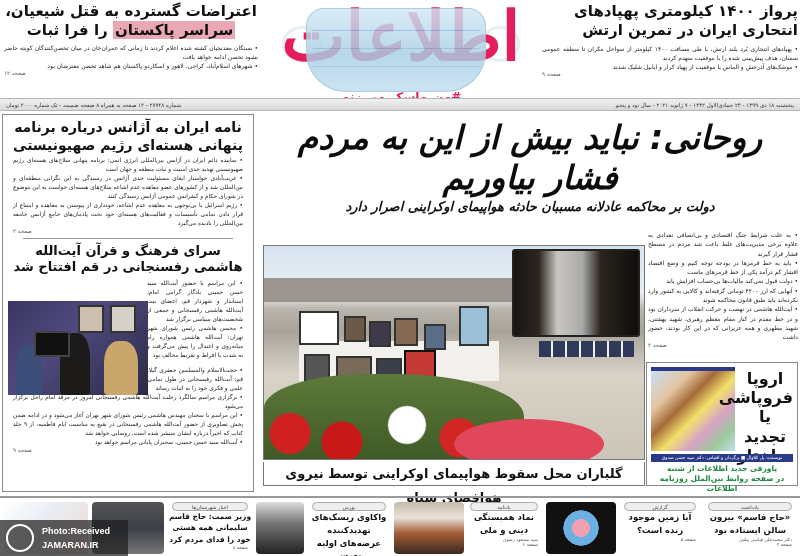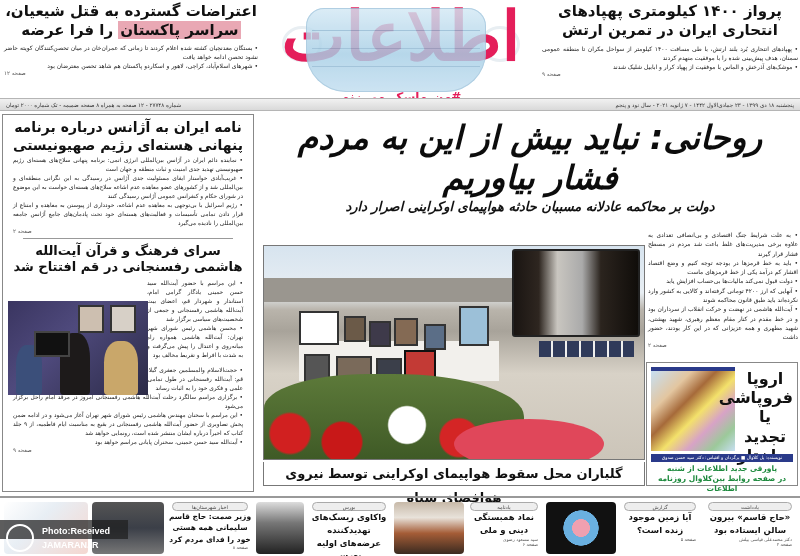--- a/index.html
+++ b/index.html
@@ -9,21 +9,21 @@
   .hl { font-weight: bold; color: #111; text-align: center; line-height: 1.25; }
   .body-text { font-size: 7px; line-height: 1.55; color: #222; text-align: justify; }
   .pageref { font-size: 5.5px; color: #555; }
 
   
   #masthead { left: 0; top: 0; width: 800px; height: 96px; }
   #left-teaser { left: 4px; top: 2px; width: 254px; height: 92px; }
   #left-teaser .hl { font-size: 16px; }
   #left-teaser .hl .pink { background: #e9a8b4; padding: 0 2px; }
   #right-teaser { left: 542px; top: 2px; width: 256px; height: 92px; }
-  #right-teaser .hl { font-size: 16px; }
+  #right-teaser .hl { font-size: 16px; text-align: right; }
   #logo-area { left: 262px; top: 0; width: 278px; height: 110px; }
   .logo-text { position: absolute; left: 0; right: 0; top: 2px; text-align: center; font-family: "DejaVu Serif", serif; font-weight: bold; font-size: 68px; color: #e41e5a; letter-spacing: -2px; line-height: 1; }
   .mask { position: absolute; left: 44px; top: 8px; width: 180px; height: 84px; background: linear-gradient(180deg, #d4e9f5 0%, #a7cfe6 55%, #c2def0 100%); border-radius: 18px 18px 40px 40px; opacity: 0.82; box-shadow: 0 0 0 1px #9fc4dc inset; }
   .mask .pleat { position: absolute; left: 6px; right: 6px; height: 1px; background: #8fb8d2; }
   .strap { position: absolute; top: 26px; width: 40px; height: 36px; border: 3px solid #e8eef2; border-radius: 50%; }
   .hashtag { position: absolute; left: 0; right: 0; top: 90px; text-align: center; color: #e41e5a; font-weight: bold; font-size: 12px; }
 
   
   #datebar { left: 0; top: 98px; width: 800px; height: 13px; background: linear-gradient(#f1f1f1, #d9d9d9); border-top: 1px solid #b5b5b5; border-bottom: 1px solid #b5b5b5; font-size: 5.5px; color: #333; }
   #datebar span { position: absolute; top: 3px; }
@@ -59,21 +59,21 @@
   #serial-author { position: absolute; left: 4px; right: 4px; top: 91px; height: 8px; background: #2a3a8a; color: #fff; font-size: 4.5px; line-height: 8px; text-align: center; }
   #serial-note { position: absolute; left: 2px; right: 2px; top: 101px; font-size: 7.5px; font-weight: bold; color: #1e8a3e; text-align: center; line-height: 1.35; }
 
   
   #bottom-strip { left: 0; top: 496px; width: 800px; height: 60px; border-top: 2px solid #999; }
   .teaser { position: absolute; top: 4px; height: 52px; }
   .teaser .tag { height: 9px; border: 1px solid #aaa; border-radius: 6px; background: #eee; font-size: 5px; text-align: center; line-height: 8px; color: #444; margin: 0 4px; }
   .teaser .t { font-size: 8.5px; font-weight: bold; text-align: center; line-height: 1.5; }
   .teaser .by { font-size: 4.5px; color: #555; text-align: right; padding-right: 4px; }
   .thumb { position: absolute; top: 4px; height: 52px; border-radius: 4px; overflow: hidden; }
-  #watermark { left: 0; top: 520px; width: 128px; height: 19px; background: rgba(30,30,30,0.72); color: #fff; font-size: 9px; font-weight: bold; direction: ltr; }
+  #watermark { left: 0; top: 520px; width: 128px; height: 36px; background: rgba(30,30,30,0.72); color: #fff; font-size: 9px; font-weight: bold; direction: ltr; }
   #watermark .circle { position: absolute; left: 6px; top: 4px; width: 28px; height: 28px; border: 2px solid #fff; border-radius: 50%; }
   #watermark .wt { position: absolute; left: 42px; font-family: "Liberation Sans", sans-serif; }
 </style>
 </head>
 <body>
 
 <div id="masthead" class="abs">
 
   <div id="right-teaser" class="abs">
     <div class="hl" style="font-size:15px">پرواز ۱۴۰۰ کیلومتری پهپادهای انتحاری ایران در تمرین ارتش</div>
@@ -91,21 +91,21 @@
       <div class="pleat" style="top:40px"></div>
       <div class="pleat" style="top:58px"></div>
     </div>
     <div class="hashtag">#من_ماسک_می زنم</div>
   </div>
 
   <div id="left-teaser" class="abs">
     <div class="hl" style="font-size:15px">
       <span>اعتراضات گسترده به قتل شیعیان،</span>
       <span class="pink">سراسر پاکستان</span>
-      <span>را فرا عرضه</span>
+      <span>را فرا ثبات</span>
     </div>
     <div class="body-text" style="font-size:6px;margin-top:3px">• بستگان معدنچیان کشته شده اعلام کردند تا زمانی که عمران‌خان در میان تحصن‌کنندگان کویته حاضر نشود تحصن ادامه خواهد یافت</div>
     <div class="body-text" style="font-size:6px">• شهرهای اسلام‌آباد، کراچی، لاهور و اسکاردو پاکستان هم شاهد تحصن معترضان بود</div>
     <div class="pageref" style="text-align:left">صفحه ۱۲</div>
   </div>
 </div>
 
 <div id="datebar" class="abs">
   <span style="right:6px">پنجشنبه ۱۸ دی ۱۳۹۹ - ۲۳ جمادی‌الاول ۱۴۴۲ - ۷ ژانویه ۲۰۲۱ - سال نود و پنجم</span>
   <span style="left:6px">شماره ۲۷۷۴۸ - ۱۲ صفحه به همراه ۸ صفحه ضمیمه - تک شماره ۲۰۰۰ تومان</span>
@@ -176,21 +176,21 @@
   <div class="body-text" style="font-size:6px">• آیت‌الله هاشمی در نهضت و حرکت انقلاب از سرداران بود و در خط مقدم در کنار مقام معظم رهبری، شهید بهشتی، شهید مطهری و همه عزیزانی که در این کار بودند، حضور داشت</div>
   <div class="pageref" style="text-align:left">صفحه ۲</div>
 </div>
 
 <div id="serial-box" class="abs">
   <div id="europe-map"></div>
   <div id="serial-title">اروپا فروپاشی یا تجدید ساختار</div>
   <div id="serial-author">نویسنده: پل کلاوال ■ برگردان و اقتباس: دکتر سید حسن صدوق</div>
   <div id="serial-note">
     <div>پاورقی جدید اطلاعات از شنبه</div>
-    <div>در صفحه روابط بین‌کلاوال روزنامه اطلاعات</div>
+    <div>در صفحه روابط بین‌الملل روزنامه اطلاعات</div>
   </div>
 </div>
 
 <div id="bottom-strip" class="abs">
   <div class="teaser" style="right:4px;width:92px">
     <div class="tag">یادداشت</div>
     <div class="t">«حاج قاسم» بیرون سالن ایستاده بود</div>
     <div class="by">دکتر محمدعلی قیاسی بیلش</div>
     <div class="by">صفحه ۲</div>
   </div>

